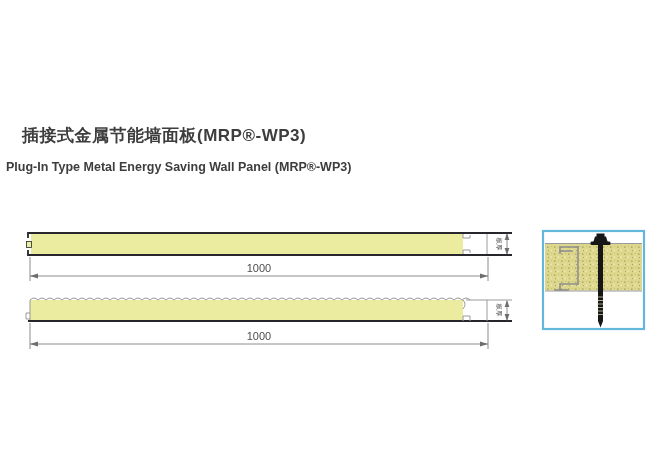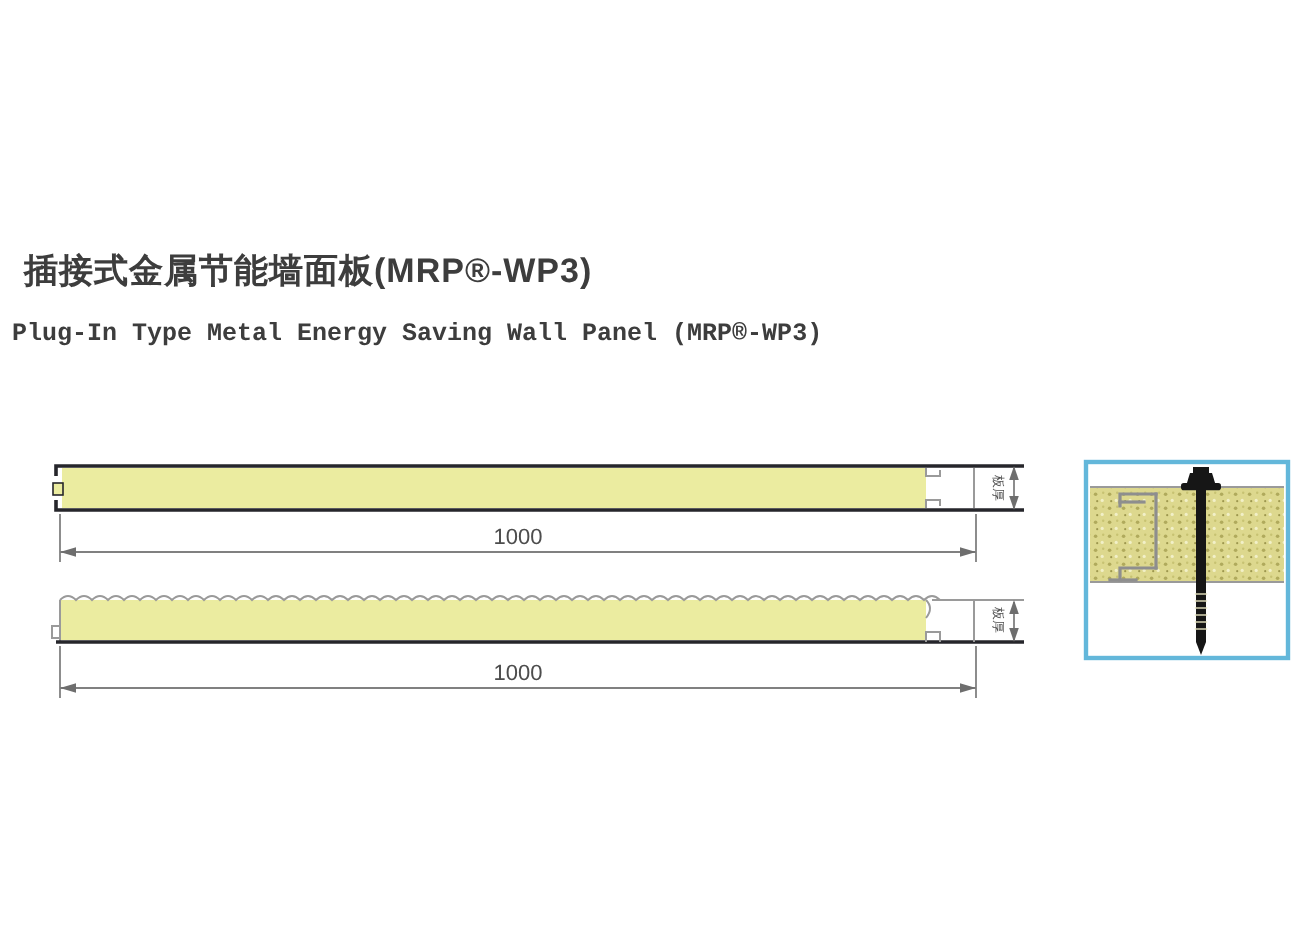--- a/index.html
+++ b/index.html
@@ -2,26 +2,26 @@
 <html><head>
 <meta charset="utf-8">
 <style>
   html,body{margin:0;padding:0;}
   body{
     width:650px;height:476px;position:relative;overflow:hidden;
     background:#ffffff;
     font-family:"Liberation Sans","DejaVu Sans",sans-serif;
   }
   .title-zh{
-    position:absolute;left:12px;top:124px;margin:0;
+    position:absolute;left:22px;top:124px;margin:0;
     font-size:17px;font-weight:bold;color:#3d3d3d;letter-spacing:0.5px;
   }
   .title-en{
     position:absolute;left:6px;top:160px;margin:0;
-    font-size:12.5px;font-weight:bold;color:#3d3d3d;font-family:Liberation Mono, monospace;
+    font-size:12.5px;font-weight:bold;color:#3d3d3d;
   }
   svg.drawing{position:absolute;left:0;top:0;}
   text.dim-label{font-size:11px;fill:#4d4d4d;font-family:"Liberation Sans","DejaVu Sans",sans-serif;}
   text.thick-label{font-size:6.5px;fill:#4d4d4d;font-family:"DejaVu Sans",sans-serif;}
   .sheet{stroke:#26262b;stroke-width:1.8;fill:none;}
   .thin-gray{stroke:#9a9a9a;stroke-width:1;fill:none;}
   .dim{stroke:#808080;stroke-width:0.9;fill:none;}
   .dim-arrow{fill:#6e6e6e;stroke:none;}
   .profile{stroke:#8e8e8e;stroke-width:1.6;fill:none;stroke-linecap:square;}
   .screw{fill:#161616;stroke:none;}

